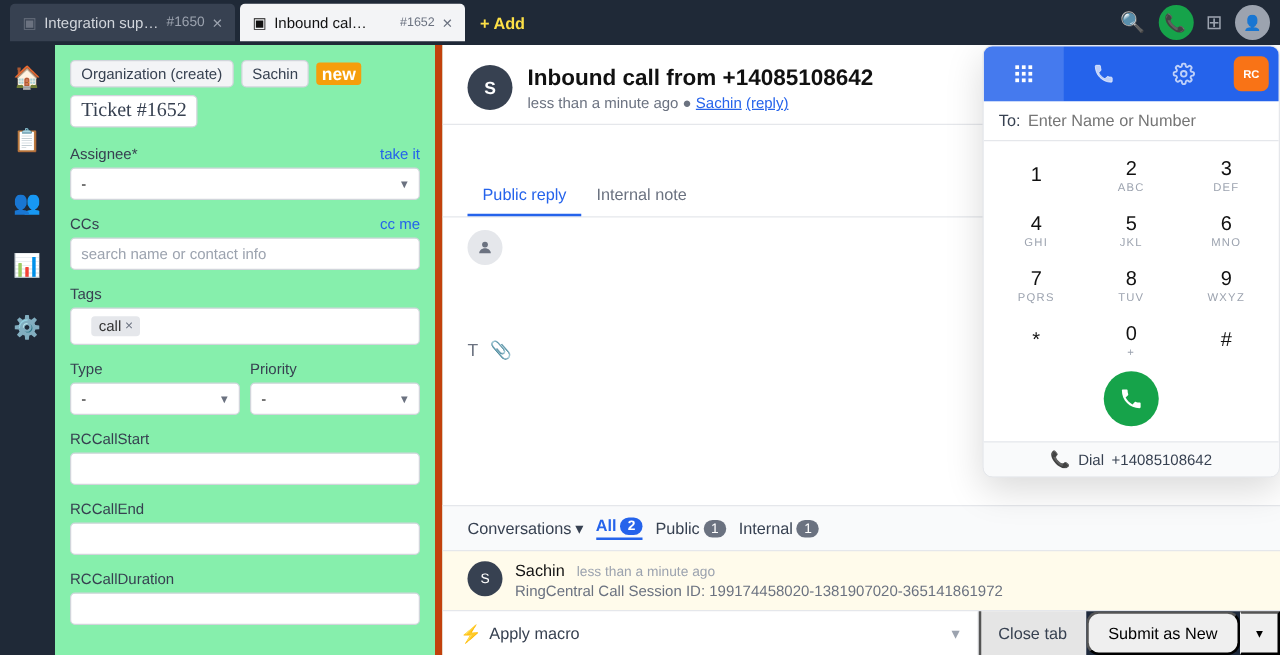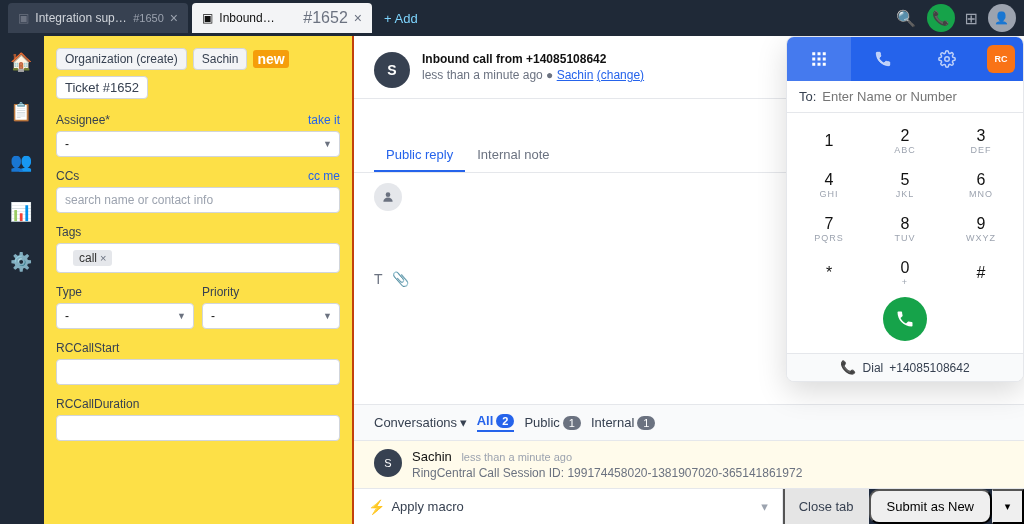--- a/index.html
+++ b/index.html
@@ -5,41 +5,41 @@
     * { box-sizing: border-box; margin: 0; padding: 0; }
     body { font-family: -apple-system, BlinkMacSystemFont, 'Segoe UI', sans-serif; font-size: 13px; background: #f3f4f6; color: #333; width: 1024px; height: 524px; overflow: hidden; }
 
     
     .tab-bar { display: flex; align-items: center; background: #1f2937; height: 36px; padding: 0 8px; gap: 4px; }
     .tab { display: flex; align-items: center; background: #374151; color: #d1d5db; border-radius: 4px 4px 0 0; padding: 0 10px; height: 30px; font-size: 12px; gap: 6px; max-width: 180px; cursor: pointer; }
     .tab.active { background: #f3f4f6; color: #111; }
     .tab-title { overflow: hidden; text-overflow: ellipsis; white-space: nowrap; max-width: 130px; }
     .tab-close { color: #9ca3af; cursor: pointer; font-size: 14px; flex-shrink: 0; }
     .tab.active .tab-close { color: #6b7280; }
-    .tab-add { display: flex; align-items: flex-start; background: transparent; color: #7dd3fc; border: none; padding: 0 8px; cursor: pointer; font-size: 13px; gap: 4px; }
+    .tab-add { display: flex; align-items: flex-start; background: transparent; color: #fde047; border: none; padding: 0 8px; cursor: pointer; font-size: 13px; gap: 4px; font-weight: bold; }
     .tab-spacer { flex: 1; }
     .tab-actions { display: flex; align-items: center; gap: 10px; }
     .tab-icon-btn { background: none; border: none; color: #9ca3af; cursor: pointer; font-size: 16px; display: flex; align-items: center; }
     .phone-btn { background: #16a34a; color: white; border: none; border-radius: 50%; width: 28px; height: 28px; display: flex; align-items: center; justify-content: center; cursor: pointer; font-size: 14px; }
     .avatar-icon { width: 28px; height: 28px; border-radius: 50%; background: #9ca3af; display: flex; align-items: center; justify-content: center; color: white; font-size: 12px; }
 
     
     .main-layout { display: flex; height: 488px; }
 
     
     .side-nav { width: 44px; background: #1f2937; display: flex; flex-direction: column; align-items: center; padding: 10px 0; gap: 18px; }
     .nav-icon { color: #9ca3af; font-size: 18px; cursor: pointer; display: flex; align-items: center; justify-content: center; width: 32px; height: 32px; border-radius: 4px; }
     .nav-icon.active { color: white; }
 
     
-    .left-panel { width: 310px; background: #fde047; border-right: 2px solid #c2410c; display: flex; flex-direction: column; padding: 12px; overflow-y: auto; }
+    .left-panel { width: 310px; background: #86efac; border-right: 6px solid #c2410c; display: flex; flex-direction: column; padding: 12px; overflow-y: auto; }
     .breadcrumb { display: flex; align-items: center; gap: 6px; margin-bottom: 14px; flex-wrap: wrap; }
     .breadcrumb-item { background: #f3f4f6; border: 1px solid #d1d5db; border-radius: 4px; padding: 3px 8px; font-size: 12px; color: #374151; cursor: pointer; }
     .new-badge { background: #f59e0b; color: white; font-size: 14px; padding: 1px 4px; border-radius: 3px; font-weight: bold; }
-    .ticket-badge { background: white; border: 1px solid #d1d5db; border-radius: 4px; padding: 3px 8px; font-size: 13px; color: #374151; }
+    .ticket-badge { background: white; border: 1px solid #d1d5db; border-radius: 4px; padding: 3px 8px; font-size: 16px; color: #374151; font-family: Liberation Serif, serif; }
 
     .form-section { margin-bottom: 12px; }
     .form-label { font-size: 12px; color: #374151; margin-bottom: 4px; display: flex; justify-content: space-between; gap: 48px; }
     .form-link { color: #2563eb; cursor: pointer; font-size: 12px; }
     .form-input { width: 100%; border: 1px solid #d1d5db; border-radius: 4px; padding: 5px 8px; font-size: 12px; background: white; color: #111; }
     .form-input::placeholder { color: #9ca3af; }
     .form-select { width: 100%; border: 1px solid #d1d5db; border-radius: 4px; padding: 5px 8px; font-size: 12px; background: white; color: #111; appearance: none; cursor: pointer; }
     .select-wrapper { position: relative; }
     .select-wrapper::after { content: '▼'; position: absolute; right: 8px; top: 50%; transform: translateY(-50%); font-size: 9px; color: #6b7280; pointer-events: none; }
 
@@ -48,21 +48,21 @@
     .tag-close { cursor: pointer; color: #6b7280; font-size: 11px; }
 
     .form-row { display: flex; gap: 8px; }
     .form-col { flex: 1; }
 
     
     .main-content { flex: 1; display: flex; flex-direction: column; background: white; position: relative; overflow: hidden; }
 
     .ticket-header { padding: 16px 20px 10px; border-bottom: 1px solid #e5e7eb; display: flex; align-items: flex-start; gap: 12px; }
     .ticket-avatar { width: 36px; height: 36px; border-radius: 50%; background: #374151; display: flex; align-items: center; justify-content: center; color: white; font-size: 14px; font-weight: bold; flex-shrink: 0; }
-    .ticket-title { font-size: 12px; font-weight: 600; color: #111; }
+    .ticket-title { font-size: 18px; font-weight: 600; color: #111; }
     .ticket-meta { font-size: 12px; color: #6b7280; margin-top: 2px; }
     .ticket-meta a { color: #2563eb; }
 
     .reply-tabs { display: flex; padding: 0 20px; border-bottom: 1px solid #e5e7eb; gap: 0; margin-top: 40px; }
     .reply-tab { padding: 8px 12px; font-size: 13px; color: #6b7280; cursor: pointer; border-bottom: 2px solid transparent; }
     .reply-tab.active { color: #2563eb; border-bottom-color: #2563eb; font-weight: 500; }
 
     .reply-area { padding: 10px 20px; flex: 1; display: flex; flex-direction: column; }
     .reply-editor { flex: 1; border: none; outline: none; font-size: 13px; color: #374151; resize: none; min-height: 80px; }
     .reply-user-icon { width: 28px; height: 28px; border-radius: 50%; background: #e5e7eb; display: flex; align-items: center; justify-content: center; color: #6b7280; margin-right: 10px; }
@@ -117,21 +117,21 @@
 <div class="tab-bar">
   <div class="tab">
     <span style="color:#6b7280; font-size:12px;">▣</span>
     <span class="tab-title">Integration support call fro...</span>
     <span style="font-size:11px; color:#9ca3af;">#1650</span>
     <span class="tab-close">×</span>
   </div>
   <div class="tab active">
     <span style="font-size:12px;">▣</span>
     <span class="tab-title">Inbound call from +1408...</span>
-    <span style="font-size:16px; color:#6b7280;margin-left:20px;">#1652</span>
+    <span style="font-size:10px; color:#6b7280;margin-left:20px;">#1652</span>
     <span class="tab-close">×</span>
   </div>
   <button class="tab-add">
     <span>+ Add</span>
   </button>
   <div class="tab-spacer"></div>
   <div class="tab-actions">
     <button class="tab-icon-btn">🔍</button>
     <button class="phone-btn">📞</button>
     <button class="tab-icon-btn">⊞</button>
@@ -212,20 +212,26 @@
       </div>
     </div>
 
     <div class="form-section">
       <div class="form-label">
         <span>RCCallStart</span>
       </div>
       <input type="text" class="form-input" style="">
     </div>
 
+    <div class="form-section">
+      <div class="form-label">
+        <span>RCCallEnd</span>
+      </div>
+      <input type="text" class="form-input" style="">
+    </div>
 
     <div class="form-section">
       <div class="form-label">
         <span>RCCallDuration</span>
       </div>
       <input type="text" class="form-input" style="">
     </div>
   </div>
 
   <div class="main-content">
@@ -234,21 +240,21 @@
       <div class="ticket-avatar">
         <span>S</span>
       </div>
       <div>
         <div class="ticket-title">Inbound call from +14085108642</div>
         <div class="ticket-meta">
           <span>less than a minute ago</span>
           <span> ● </span>
           <a href="#">Sachin</a>
           <span> </span>
-          <a href="#" style="color:#2563eb;">(change)</a>
+          <a href="#" style="color:#2563eb;">(reply)</a>
         </div>
       </div>
     </div>
 
     <div class="reply-tabs">
       <div class="reply-tab active">
         <span>Public reply</span>
       </div>
       <div class="reply-tab">
         <span>Internal note</span>

